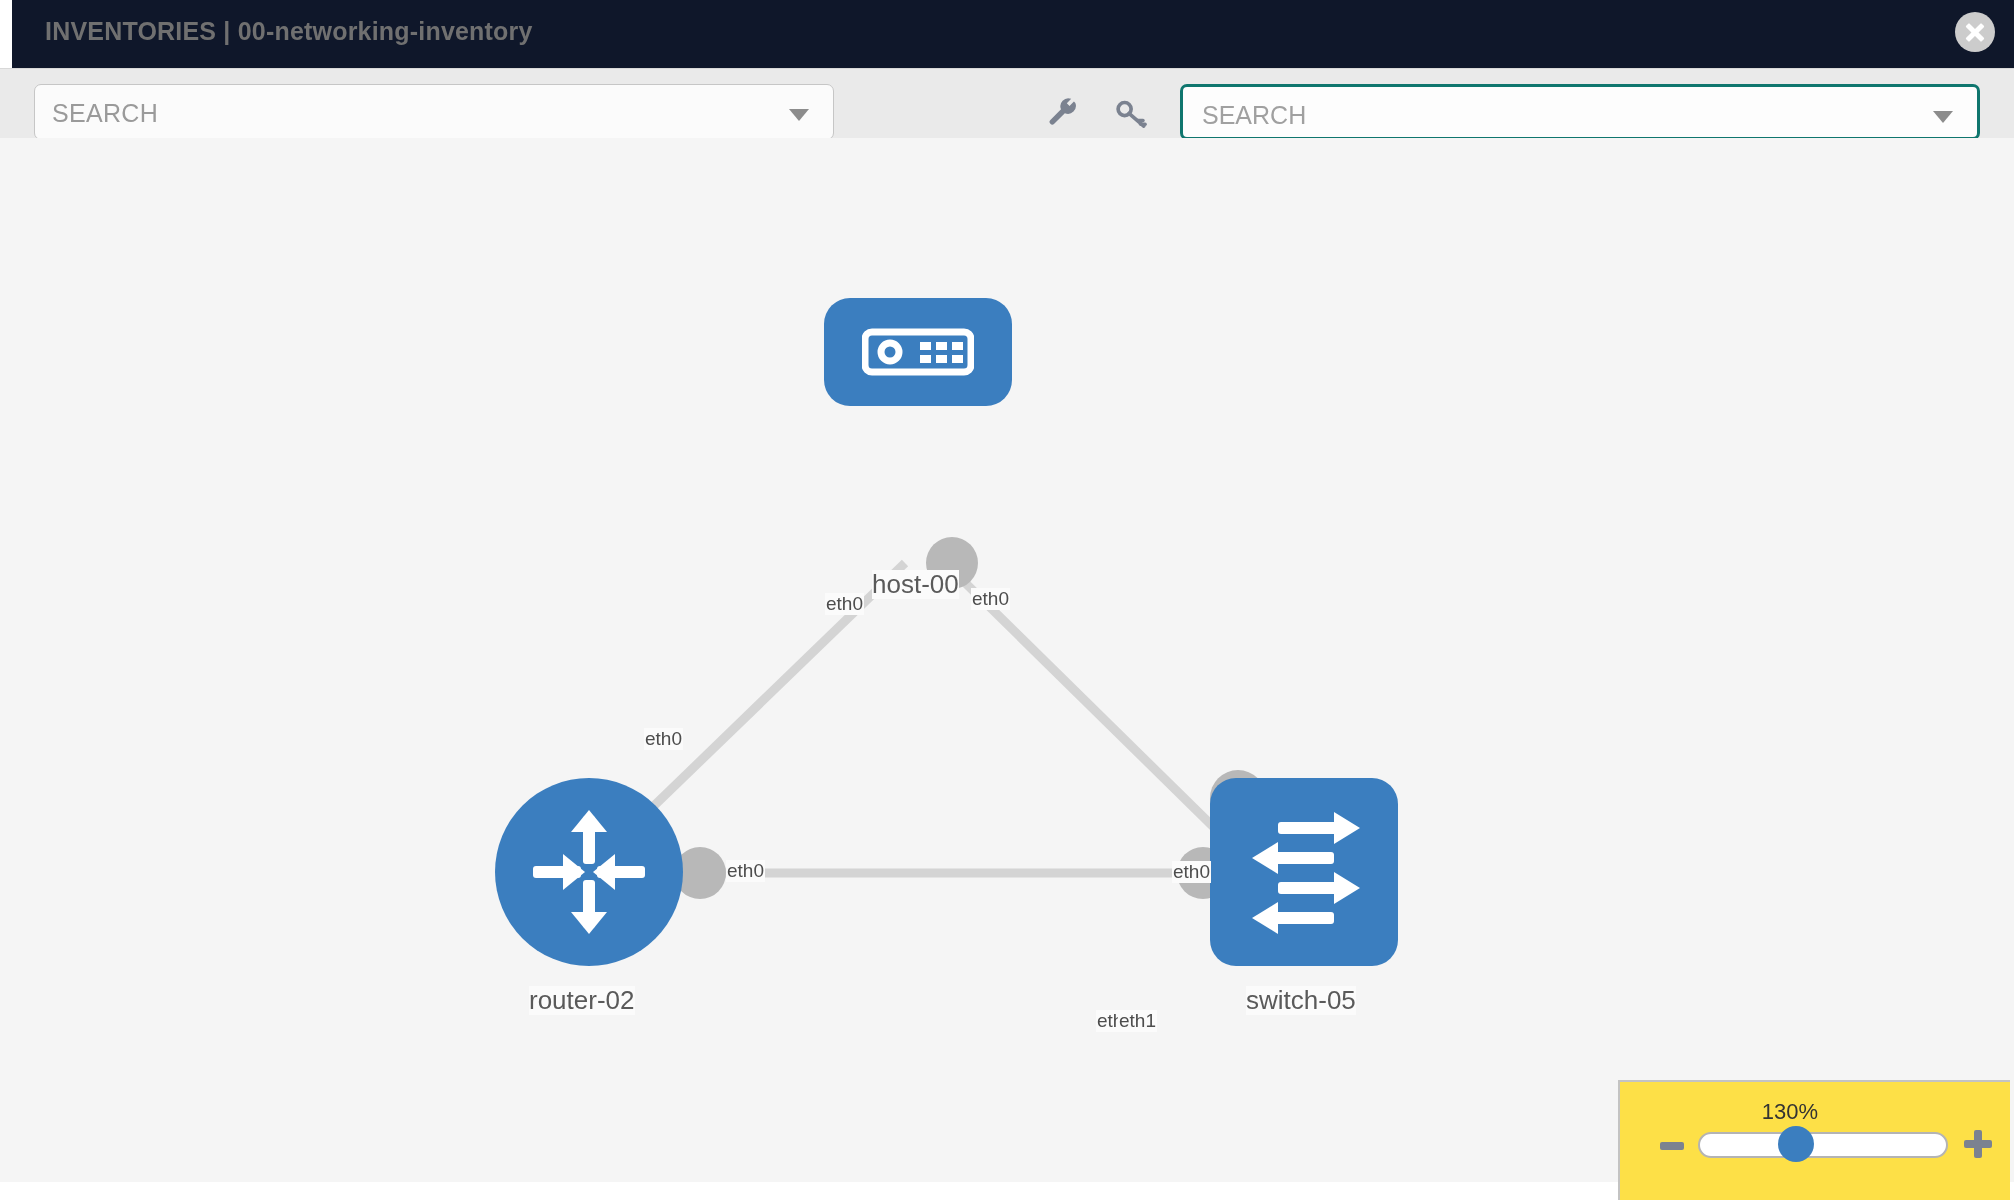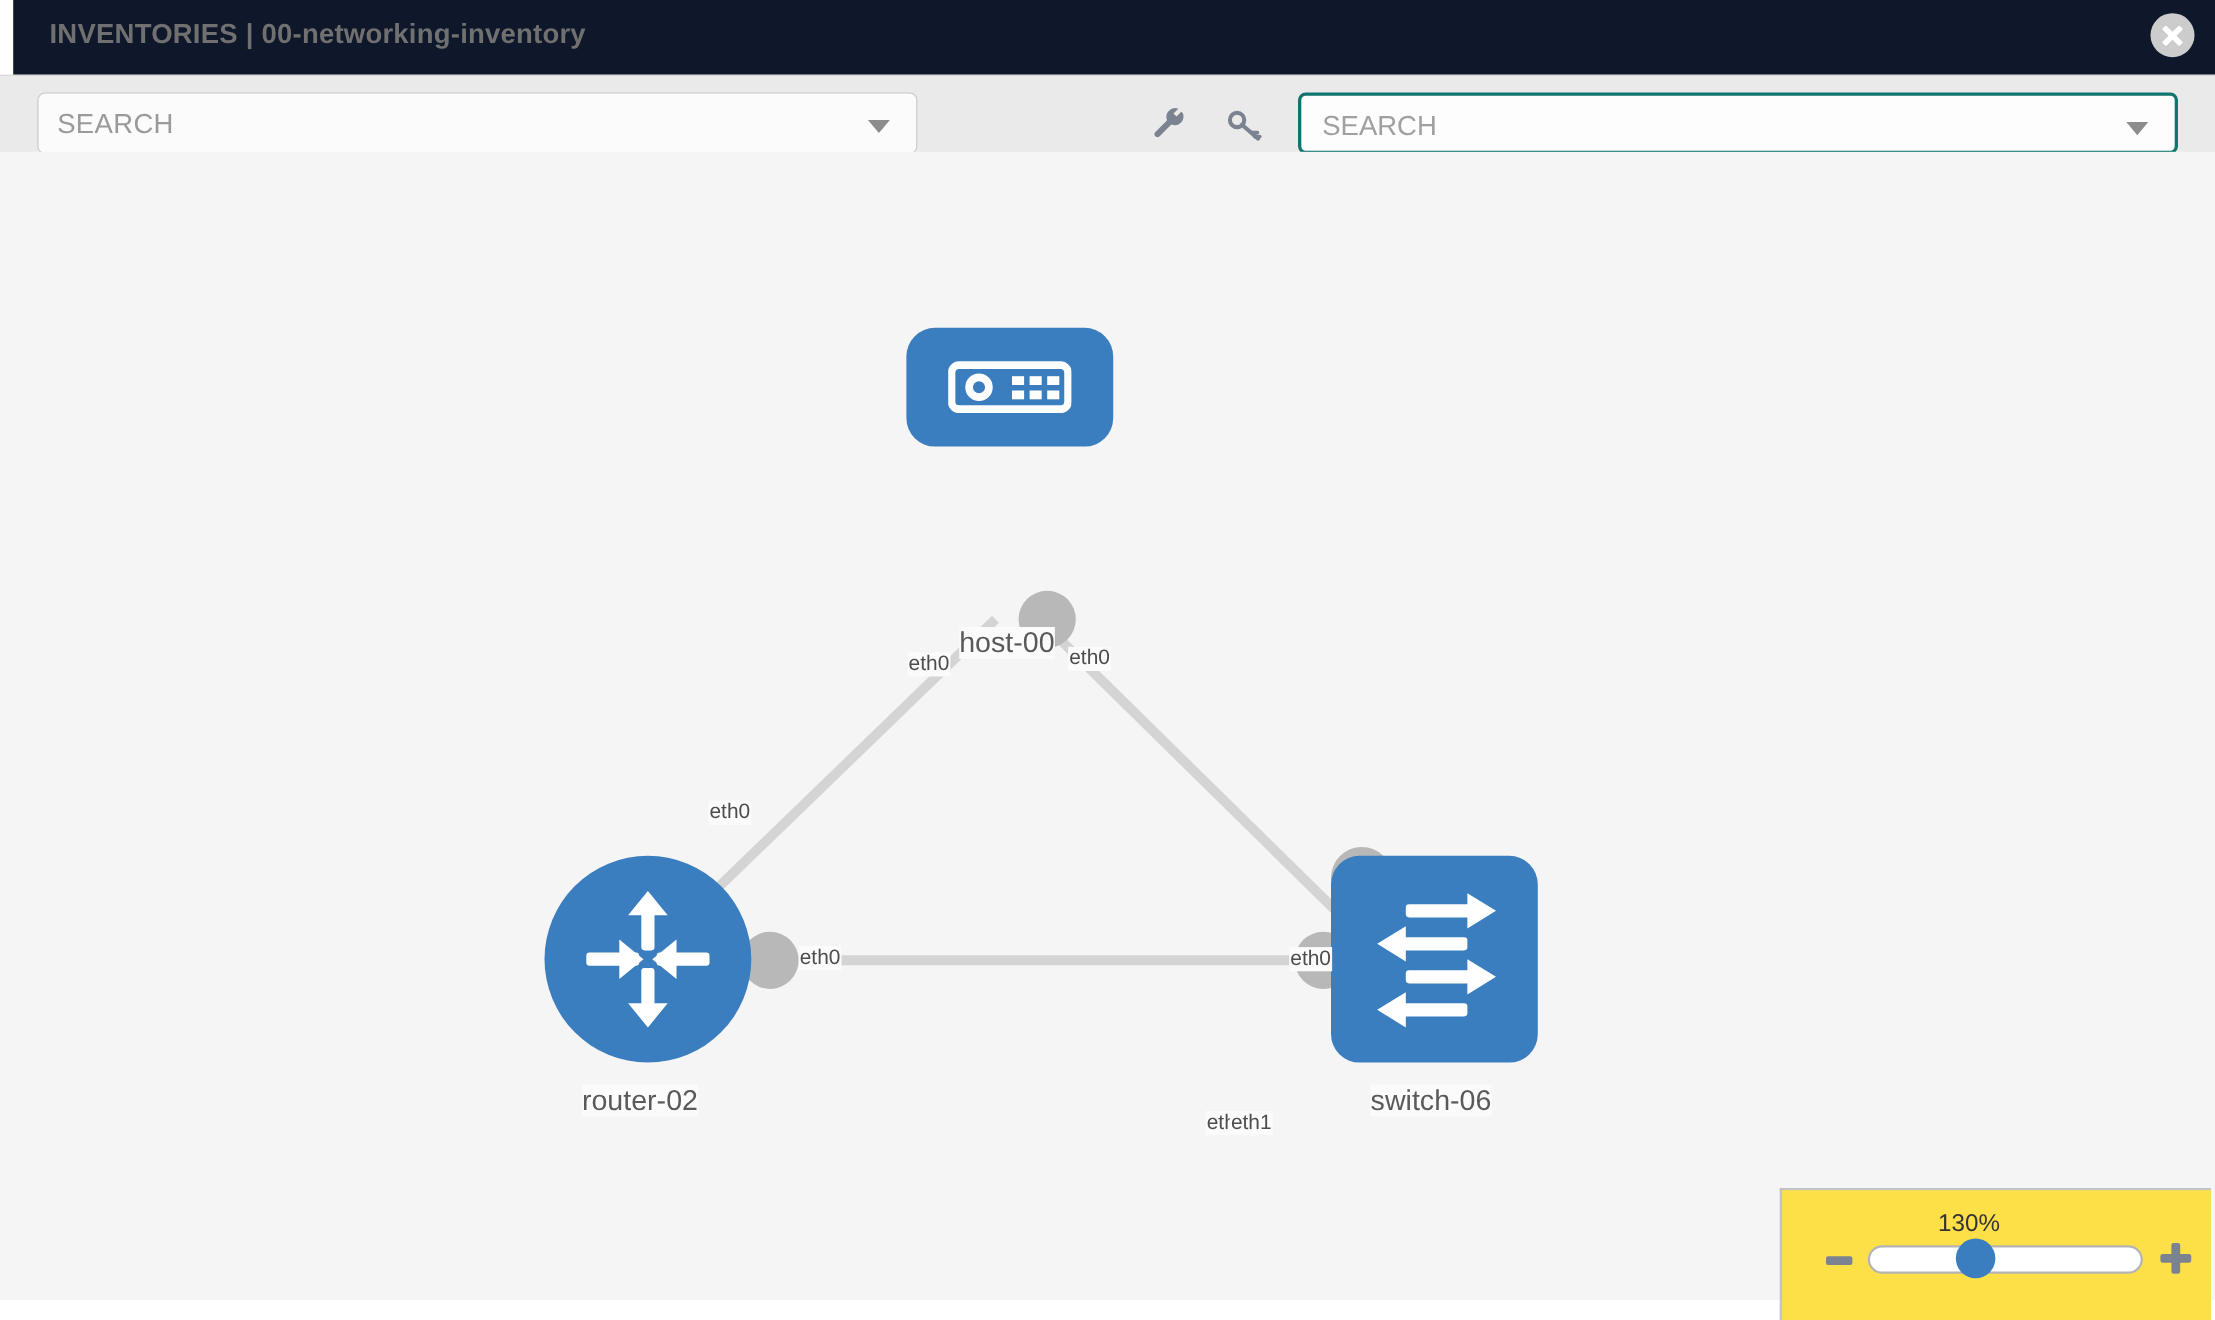--- a/index.html
+++ b/index.html
@@ -335,21 +335,21 @@
         <path d="M118 20 L92 36 L92 4 Z"></path>
         <rect x="26" y="44" width="66" height="12" rx="3"></rect>
         <path d="M10 50 L36 34 L36 66 Z"></path>
         <rect x="36" y="74" width="66" height="12" rx="3"></rect>
         <path d="M118 80 L92 96 L92 64 Z"></path>
         <rect x="26" y="104" width="66" height="12" rx="3"></rect>
         <path d="M10 110 L36 94 L36 126 Z"></path>
       </g>
     </svg>
   </div>
-  <div class="node-label" style="left:1246px; top:848px;">switch-06</div>
+  <div class="node-label" style="left:1246px; top:848px;">switch-05</div>
   <div class="port-label" style="left:1172px; top:723px;">eth0</div>
   <div class="port-label" style="left:1096px; top:872px;">eth0</div>
   <div class="port-label" style="left:1118px; top:872px;">eth1</div>
 
 </div>
 
 <div class="zoom-panel">
   <div class="zoom-value">130%</div>
   <div class="zoom-minus"></div>
   <div class="zoom-track"></div>

